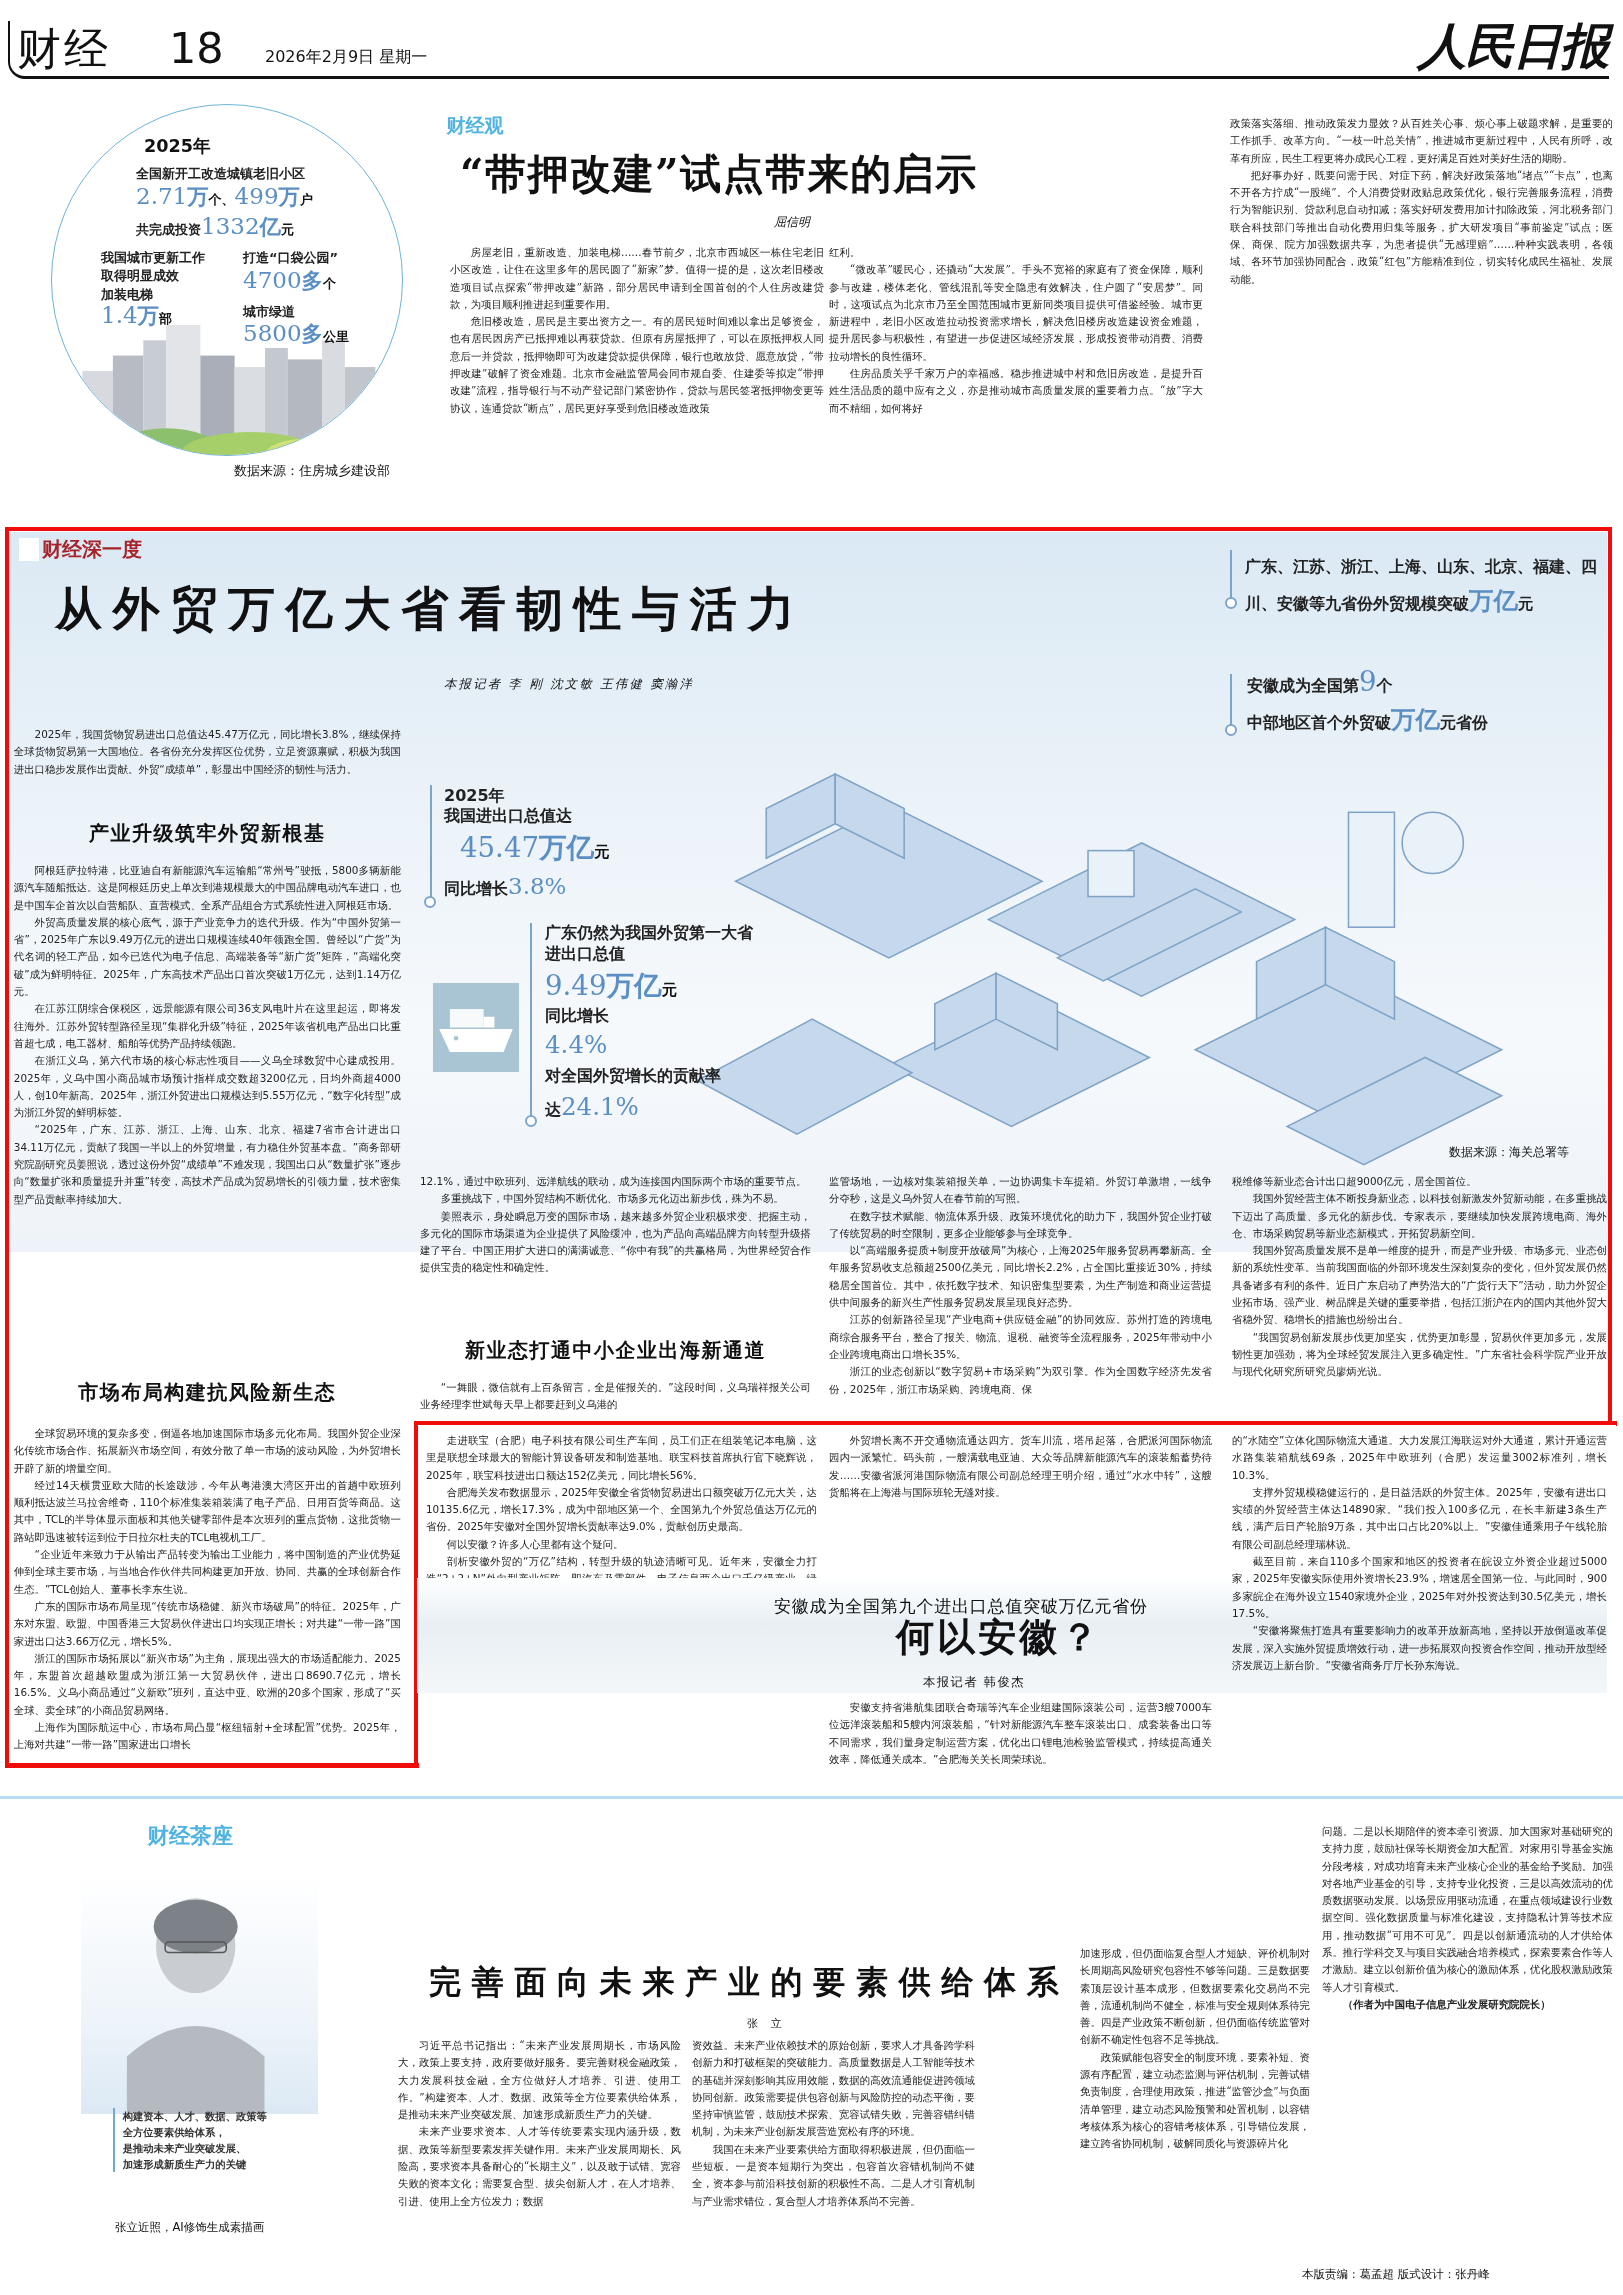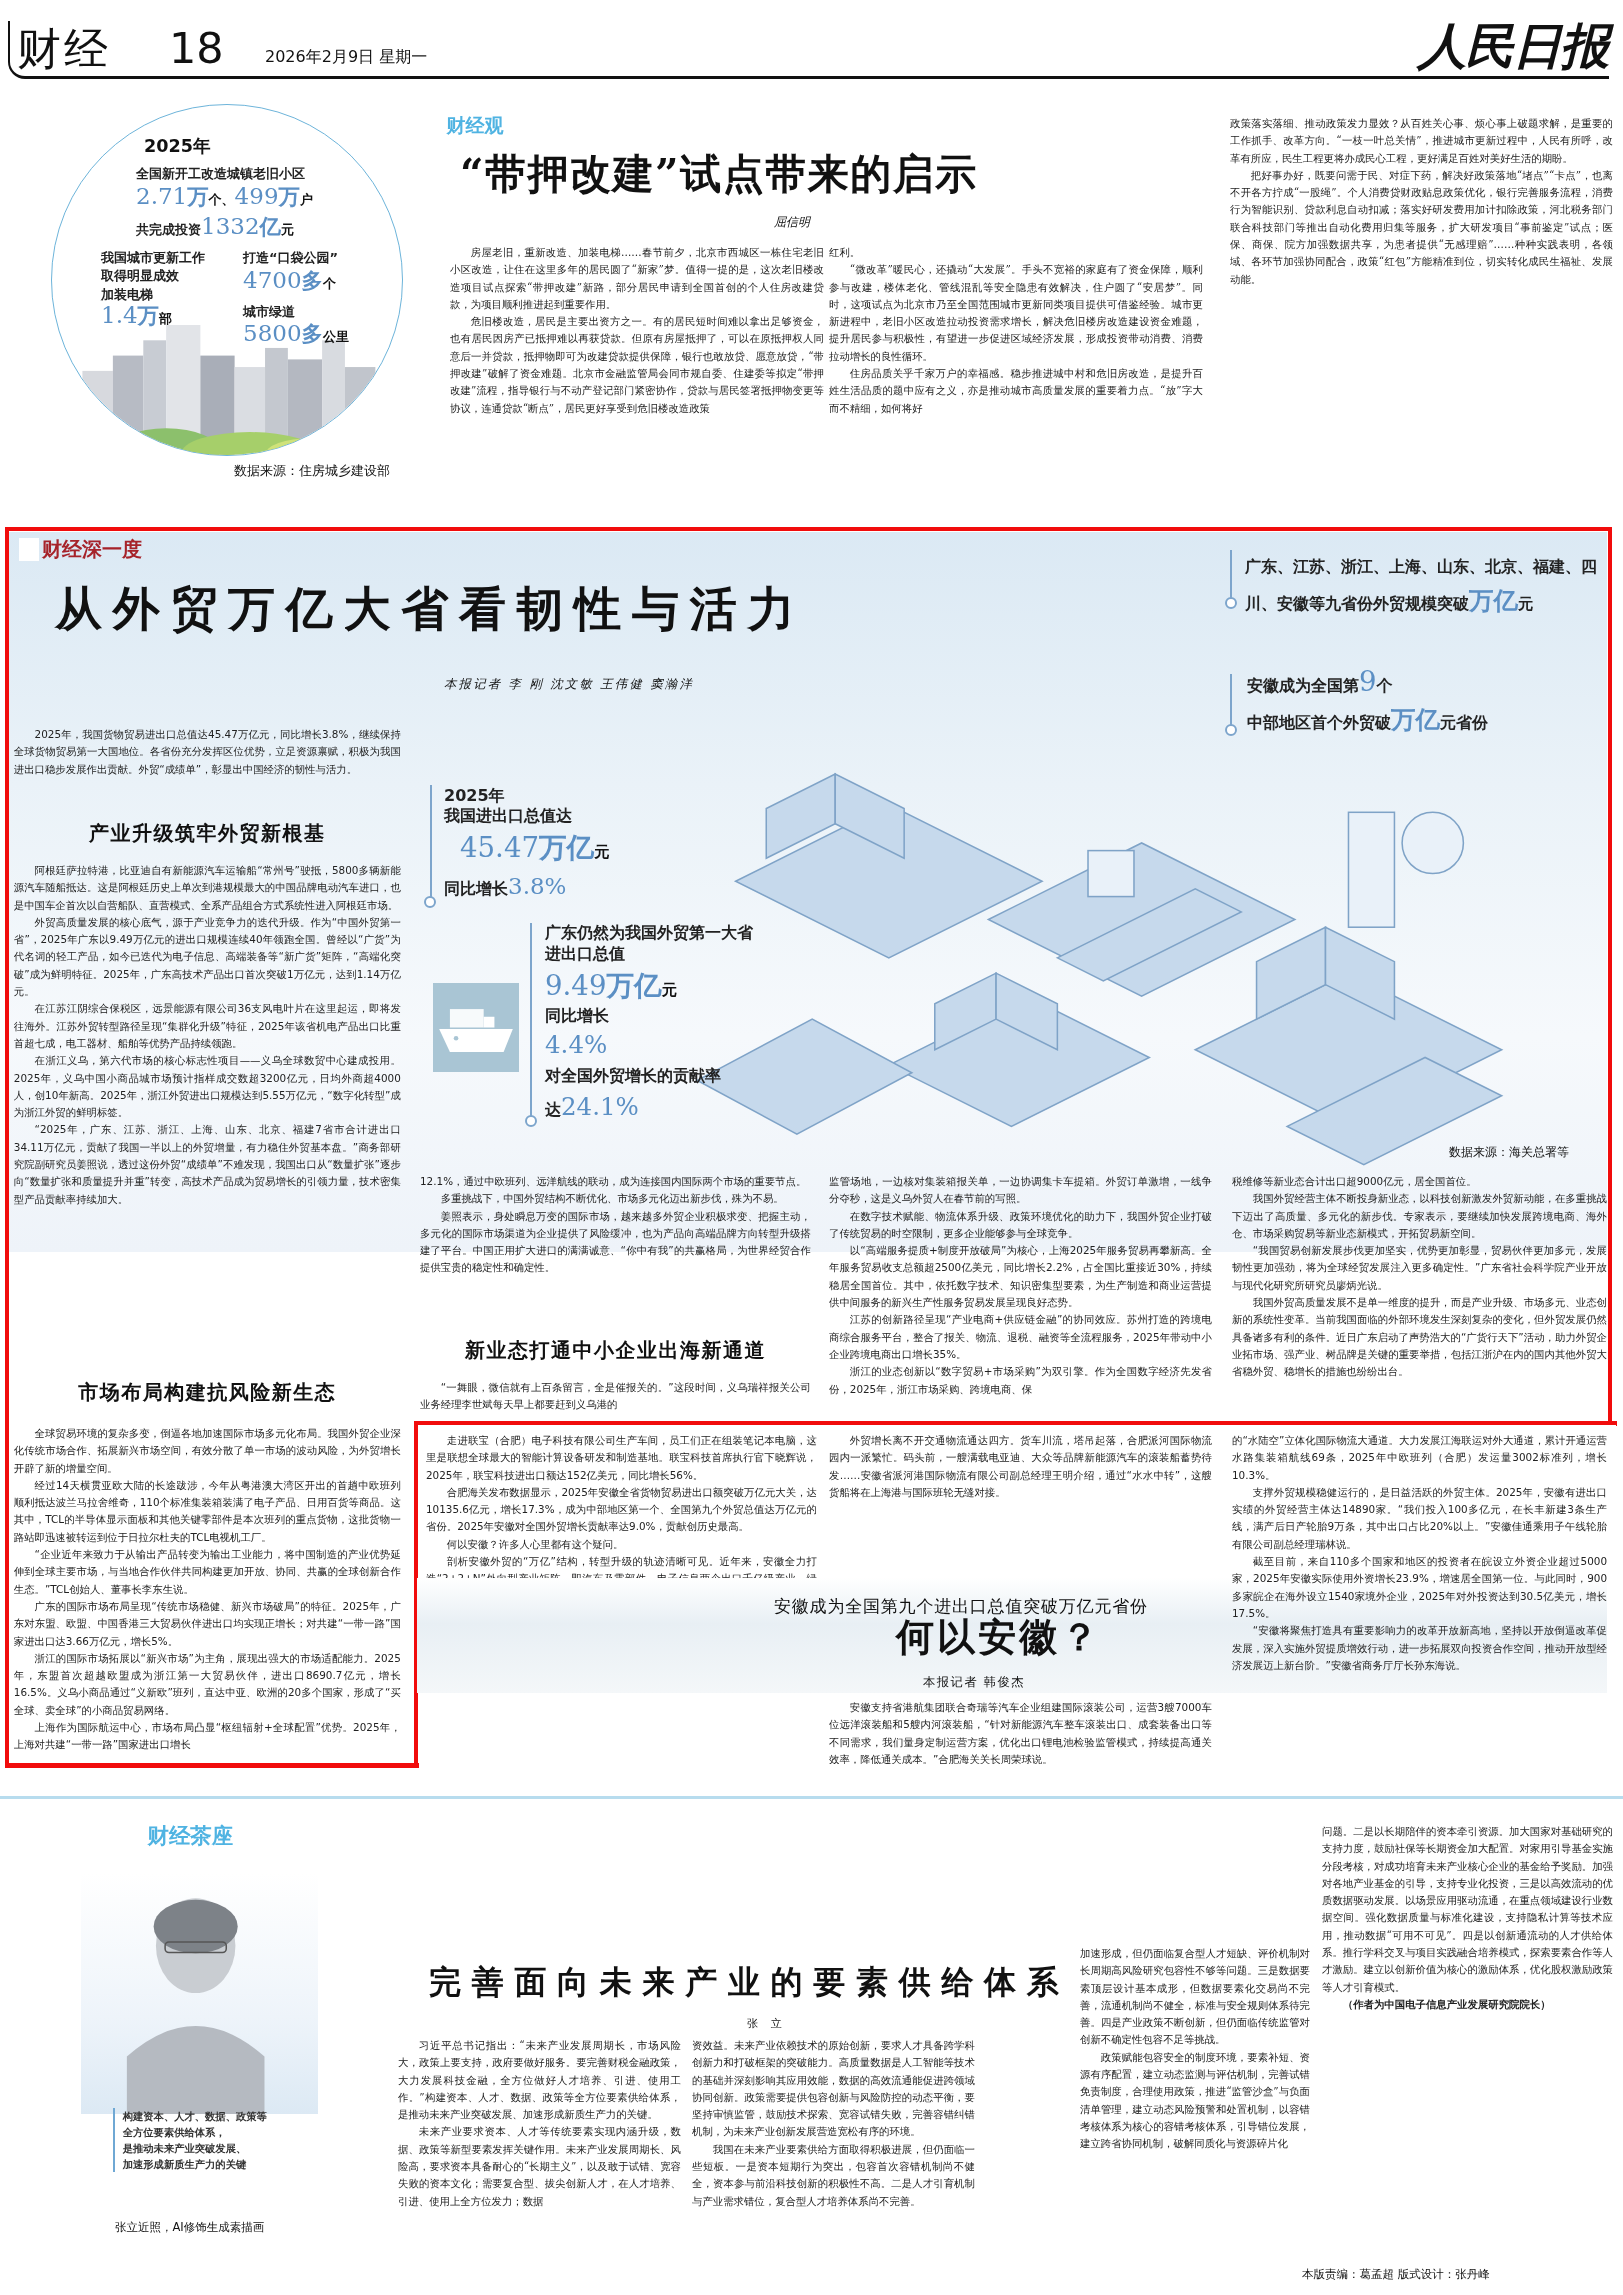--- a/index.html
+++ b/index.html
@@ -264,22 +264,22 @@
   <p class="noind">监管场地，一边核对集装箱报关单，一边协调集卡车提箱。外贸订单激增，一线争分夺秒，这是义乌外贸人在春节前的写照。</p>
   <p>在数字技术赋能、物流体系升级、政策环境优化的助力下，我国外贸企业打破了传统贸易的时空限制，更多企业能够参与全球竞争。</p>
   <p>以“高端服务提质+制度开放破局”为核心，上海2025年服务贸易再攀新高。全年服务贸易收支总额超2500亿美元，同比增长2.2%，占全国比重接近30%，持续稳居全国首位。其中，依托数字技术、知识密集型要素，为生产制造和商业运营提供中间服务的新兴生产性服务贸易发展呈现良好态势。</p>
   <p>江苏的创新路径呈现“产业电商+供应链金融”的协同效应。苏州打造的跨境电商综合服务平台，整合了报关、物流、退税、融资等全流程服务，2025年带动中小企业跨境电商出口增长35%。</p>
   <p>浙江的业态创新以“数字贸易+市场采购”为双引擎。作为全国数字经济先发省份，2025年，浙江市场采购、跨境电商、保</p>
 </div>
 
 <div class="abs col" style="left:1232px;top:1173px;width:375px;height:245px;">
   <p class="noind">税维修等新业态合计出口超9000亿元，居全国首位。</p>
   <p>我国外贸经营主体不断投身新业态，以科技创新激发外贸新动能，在多重挑战下迈出了高质量、多元化的新步伐。专家表示，要继续加快发展跨境电商、海外仓、市场采购贸易等新业态新模式，开拓贸易新空间。</p>
+  <p>我国外贸高质量发展不是单一维度的提升，而是产业升级、市场多元、业态创新的系统性变革。当前我国面临的外部环境发生深刻复杂的变化，但外贸发展仍然具备诸多有利的条件。近日广东启动了声势浩大的“广货行天下”活动，助力外贸企业拓市场、强产业、树品牌是关键的重要举措，包括江浙沪在内的国内其他外贸大省稳外贸、稳增长的措施也纷纷出台。</p>
   <p>“我国贸易创新发展步伐更加坚实，优势更加彰显，贸易伙伴更加多元，发展韧性更加强劲，将为全球经贸发展注入更多确定性。”广东省社会科学院产业开放与现代化研究所研究员廖炳光说。</p>
-  <p>我国外贸高质量发展不是单一维度的提升，而是产业升级、市场多元、业态创新的系统性变革。当前我国面临的外部环境发生深刻复杂的变化，但外贸发展仍然具备诸多有利的条件。近日广东启动了声势浩大的“广货行天下”活动，助力外贸企业拓市场、强产业、树品牌是关键的重要举措，包括江浙沪在内的国内其他外贸大省稳外贸、稳增长的措施也纷纷出台。</p>
 </div>
 
 <div class="abs" style="left:414px;top:1421px;width:1203px;height:4.6px;background:#f10c0c;"></div>
 <div class="abs" style="left:414px;top:1421px;width:4.6px;height:347px;background:#f10c0c;"></div>
 <div class="abs" style="left:418px;top:1425px;width:1198px;height:347px;background:#fff;"></div>
 <div class="abs" style="left:4.6px;top:1763px;width:414px;height:4.6px;background:#f10c0c;"></div>
 
 <div class="abs col" style="left:426px;top:1432px;width:391px;height:306px;">
   <p>走进联宝（合肥）电子科技有限公司生产车间，员工们正在组装笔记本电脑，这里是联想全球最大的智能计算设备研发和制造基地。联宝科技首席执行官下晓辉说，2025年，联宝科技进出口额达152亿美元，同比增长56%。</p>
   <p>合肥海关发布数据显示，2025年安徽全省货物贸易进出口额突破万亿元大关，达10135.6亿元，增长17.3%，成为中部地区第一个、全国第九个外贸总值达万亿元的省份。2025年安徽对全国外贸增长贡献率达9.0%，贡献创历史最高。</p>

